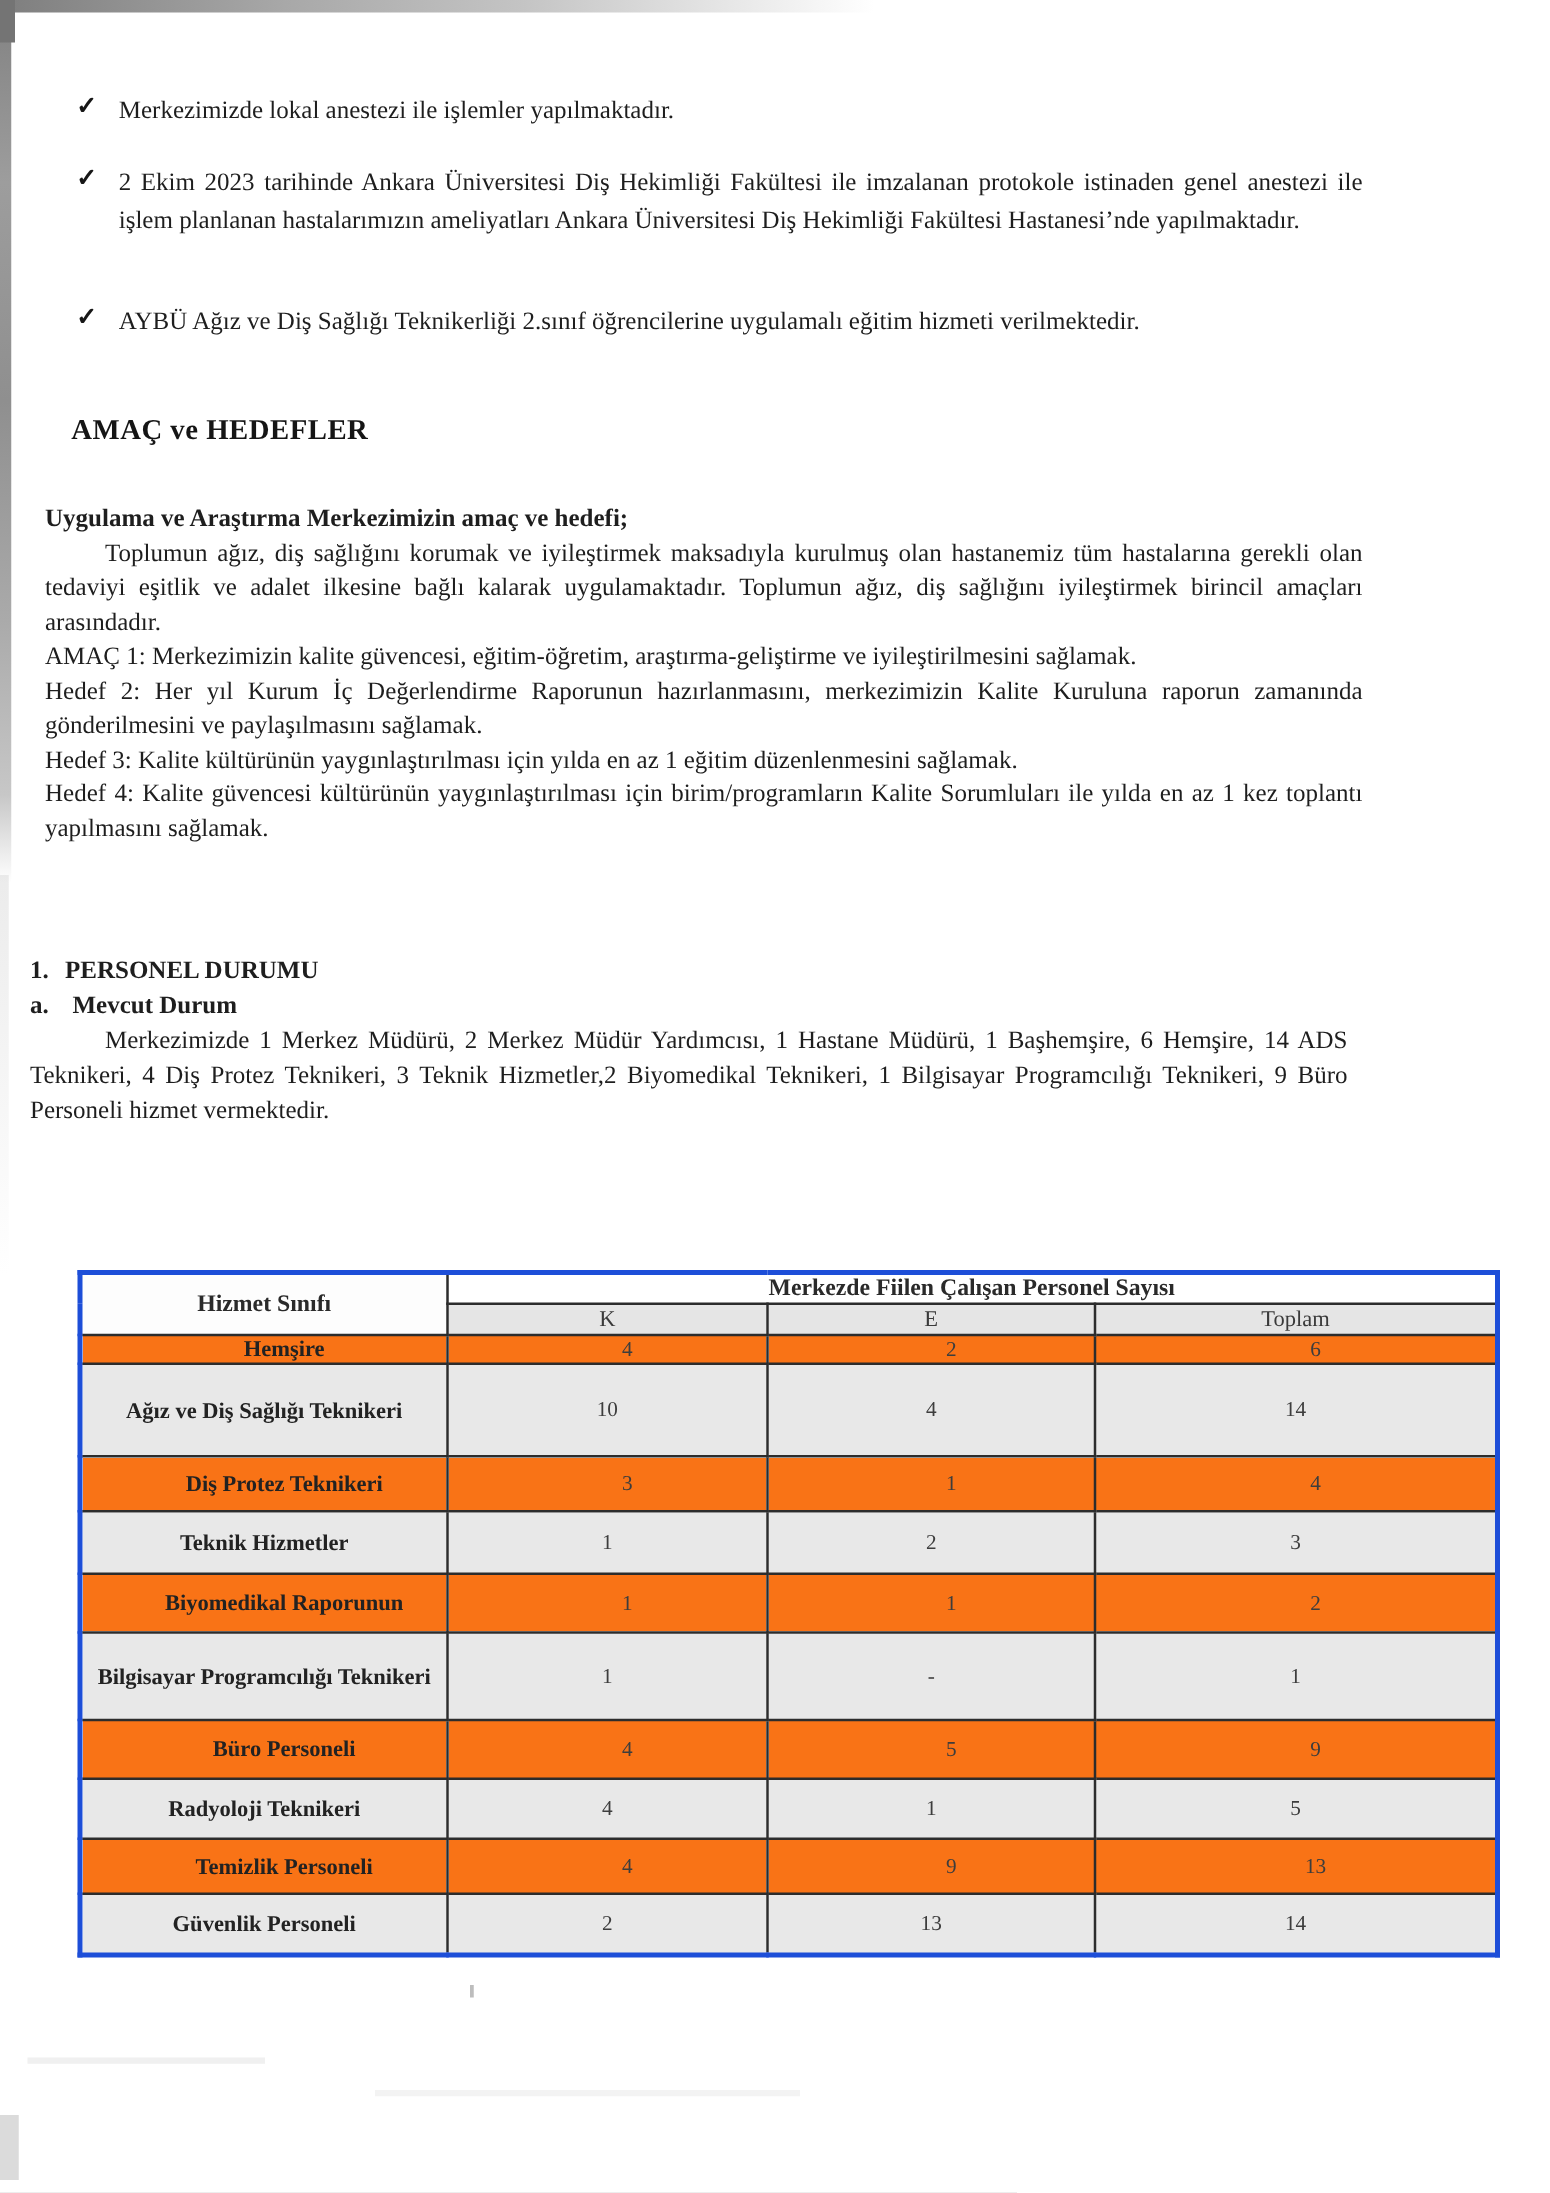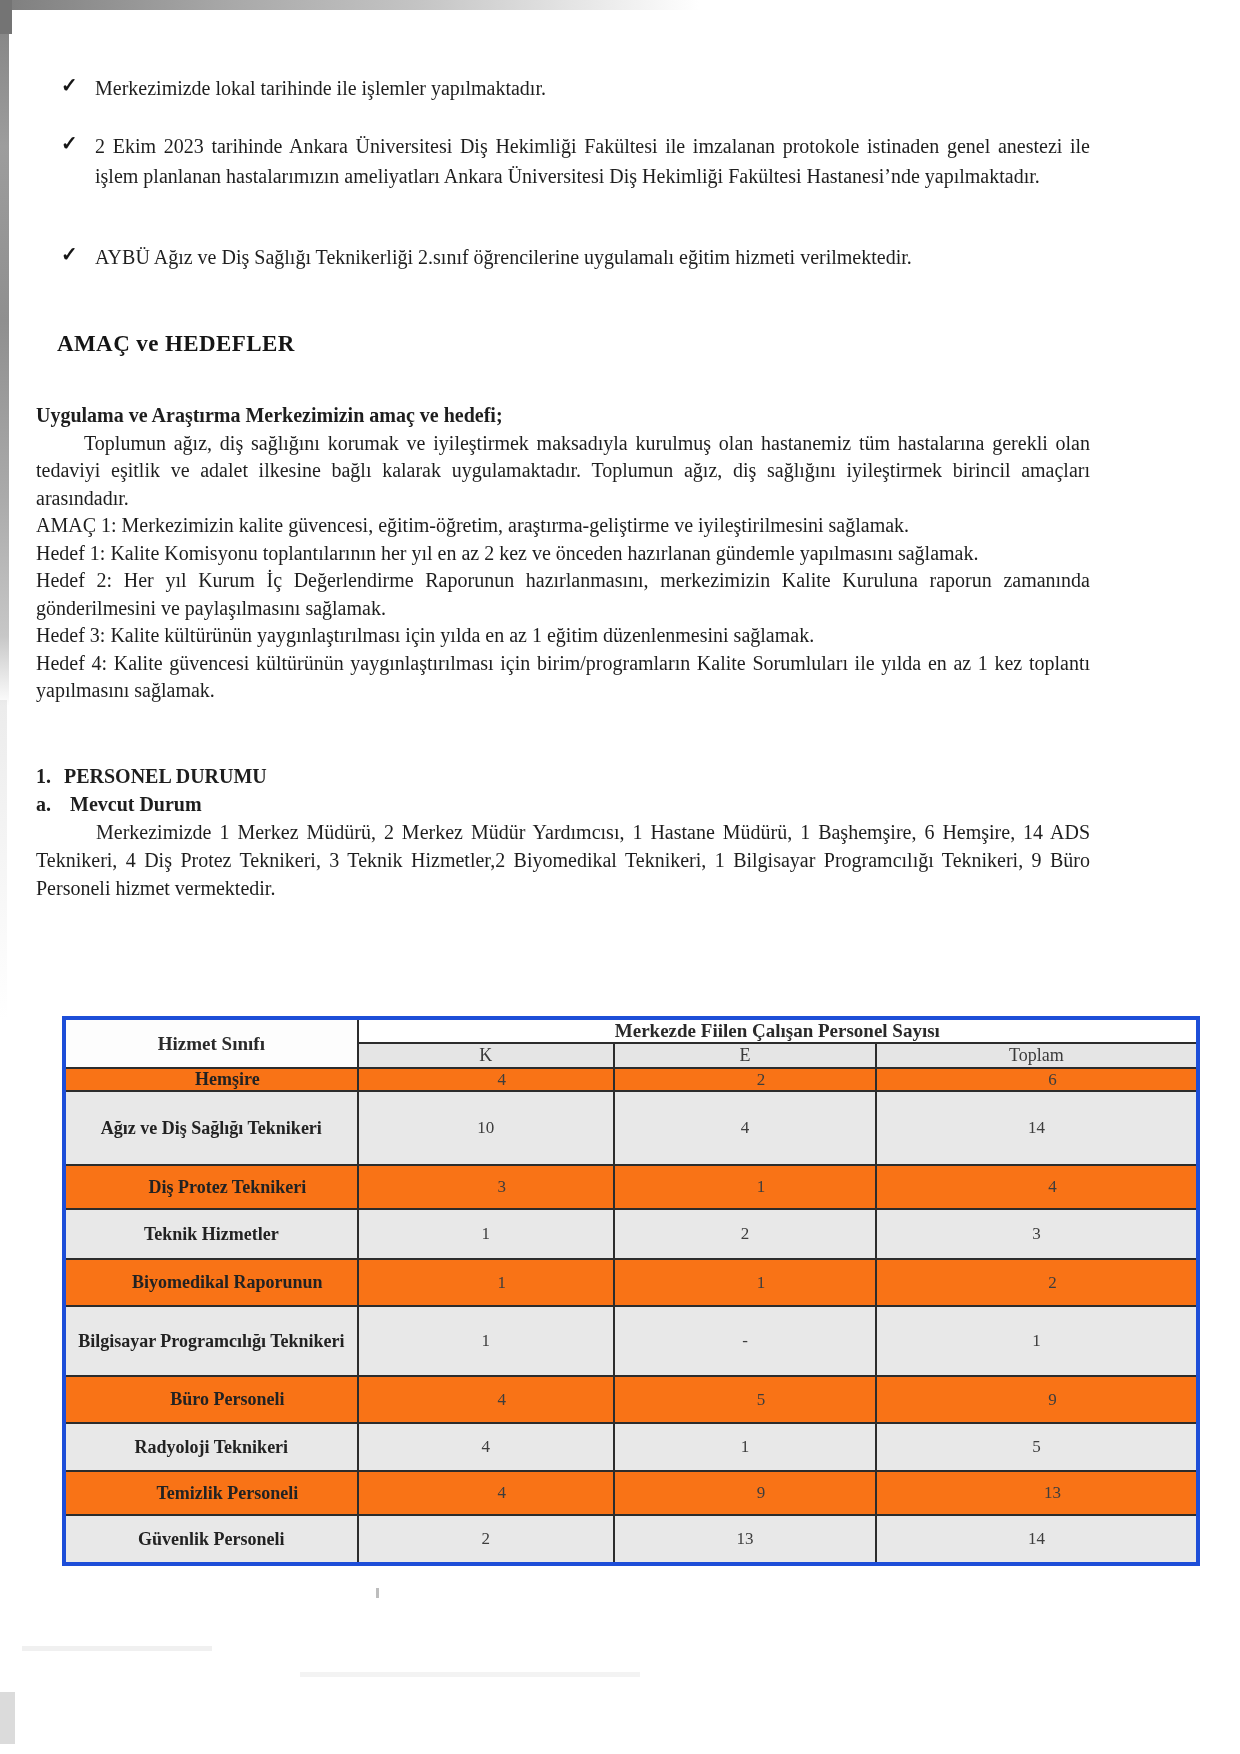--- a/index.html
+++ b/index.html
@@ -54,21 +54,21 @@
   .flow {
     position:absolute; left:36px; top:402px; width:1054px;
     font-size:20px; line-height:27.5px;
   }
   .flow p { margin:0; text-align:justify; }
   .purpose-title { font-weight:bold; }
   .purpose-para { text-indent:48px; }
   .goal b { font-weight:normal; }
 
   .personnel {
-    position:absolute; left:36px; top:762px; width:1054px;
+    position:absolute; left:24px; top:762px; width:1054px;
     font-size:20px; line-height:28px;
   }
   .personnel p { margin:0; }
   .sec-line { font-weight:bold; }
   .sec-line .num { display:inline-block; width:28px; }
   .sub-line { font-weight:bold; margin-left:28px; }
   .sub-line .num { display:inline-block; width:34px; }
   .personnel-para { text-align:justify; text-indent:60px; margin-top:2px; }
 
   
@@ -100,38 +100,37 @@
   <div class="scan-left-strip"></div>
   <div class="scan-left-strip-faint"></div>
   <div class="scan-corner"></div>
   <div class="scan-blob-bottom"></div>
   <div class="scan-smudge-1"></div>
   <div class="scan-smudge-2"></div>
   <div class="scan-speck"></div>
 
   <div class="check-item ci-1">
     <span class="mark">✓</span>
-    <span>Merkezimizde lokal tarihinde ile işlemler yapılmaktadır.</span>
+    <span>Merkezimizde lokal anestezi ile işlemler yapılmaktadır.</span>
   </div>
   <div class="check-item ci-2">
     <span class="mark">✓</span>
     <span>2 Ekim 2023 tarihinde Ankara Üniversitesi Diş Hekimliği Fakültesi ile imzalanan protokole istinaden genel anestezi ile işlem planlanan hastalarımızın ameliyatları  Ankara Üniversitesi Diş Hekimliği Fakültesi Hastanesi’nde yapılmaktadır.</span>
   </div>
   <div class="check-item ci-3">
     <span class="mark">✓</span>
     <span>AYBÜ Ağız ve Diş Sağlığı Teknikerliği 2.sınıf öğrencilerine uygulamalı eğitim hizmeti verilmektedir.</span>
   </div>
 
   <div class="doc-heading">AMAÇ ve HEDEFLER</div>
 
   <div class="flow">
     <p class="purpose-title">Uygulama ve Araştırma Merkezimizin amaç ve hedefi;</p>
     <p class="purpose-para">Toplumun ağız, diş sağlığını korumak ve iyileştirmek maksadıyla kurulmuş olan hastanemiz tüm hastalarına gerekli olan tedaviyi eşitlik ve adalet ilkesine bağlı kalarak uygulamaktadır. Toplumun ağız, diş sağlığını iyileştirmek birincil amaçları arasındadır.</p>
     <p class="goal"><b>AMAÇ 1:</b> <span>Merkezimizin kalite güvencesi, eğitim-öğretim, araştırma-geliştirme ve iyileştirilmesini sağlamak.</span></p>
-    <p class="goal"><b>Hedef 1:</b> <span>Kalite Komisyonu toplantılarının her yıl en az 2 kez ve önceden hazırlanan gündemle yapılmasını sağlamak.</span></p>
     <p class="goal"><b>Hedef 2:</b> <span>Her yıl Kurum İç Değerlendirme Raporunun hazırlanmasını, merkezimizin Kalite Kuruluna raporun zamanında gönderilmesini ve paylaşılmasını sağlamak.</span></p>
     <p class="goal"><b>Hedef 3:</b> <span>Kalite kültürünün yaygınlaştırılması için yılda en az 1 eğitim düzenlenmesini sağlamak.</span></p>
     <p class="goal"><b>Hedef 4:</b> <span>Kalite güvencesi kültürünün yaygınlaştırılması için birim/programların Kalite Sorumluları ile yılda en az 1 kez toplantı yapılmasını sağlamak.</span></p>
   </div>
 
   <div class="personnel">
     <p class="sec-line"><span class="num">1.</span><span>PERSONEL DURUMU</span></p>
     <p class="sub-line"><span class="num">a.</span><span>Mevcut Durum</span></p>
     <p class="personnel-para">Merkezimizde 1 Merkez Müdürü, 2 Merkez Müdür Yardımcısı, 1 Hastane Müdürü, 1 Başhemşire,  6 Hemşire, 14 ADS Teknikeri, 4 Diş Protez Teknikeri, 3 Teknik Hizmetler,2 Biyomedikal Teknikeri, 1 Bilgisayar Programcılığı Teknikeri, 9 Büro Personeli hizmet vermektedir.</p>
   </div>

